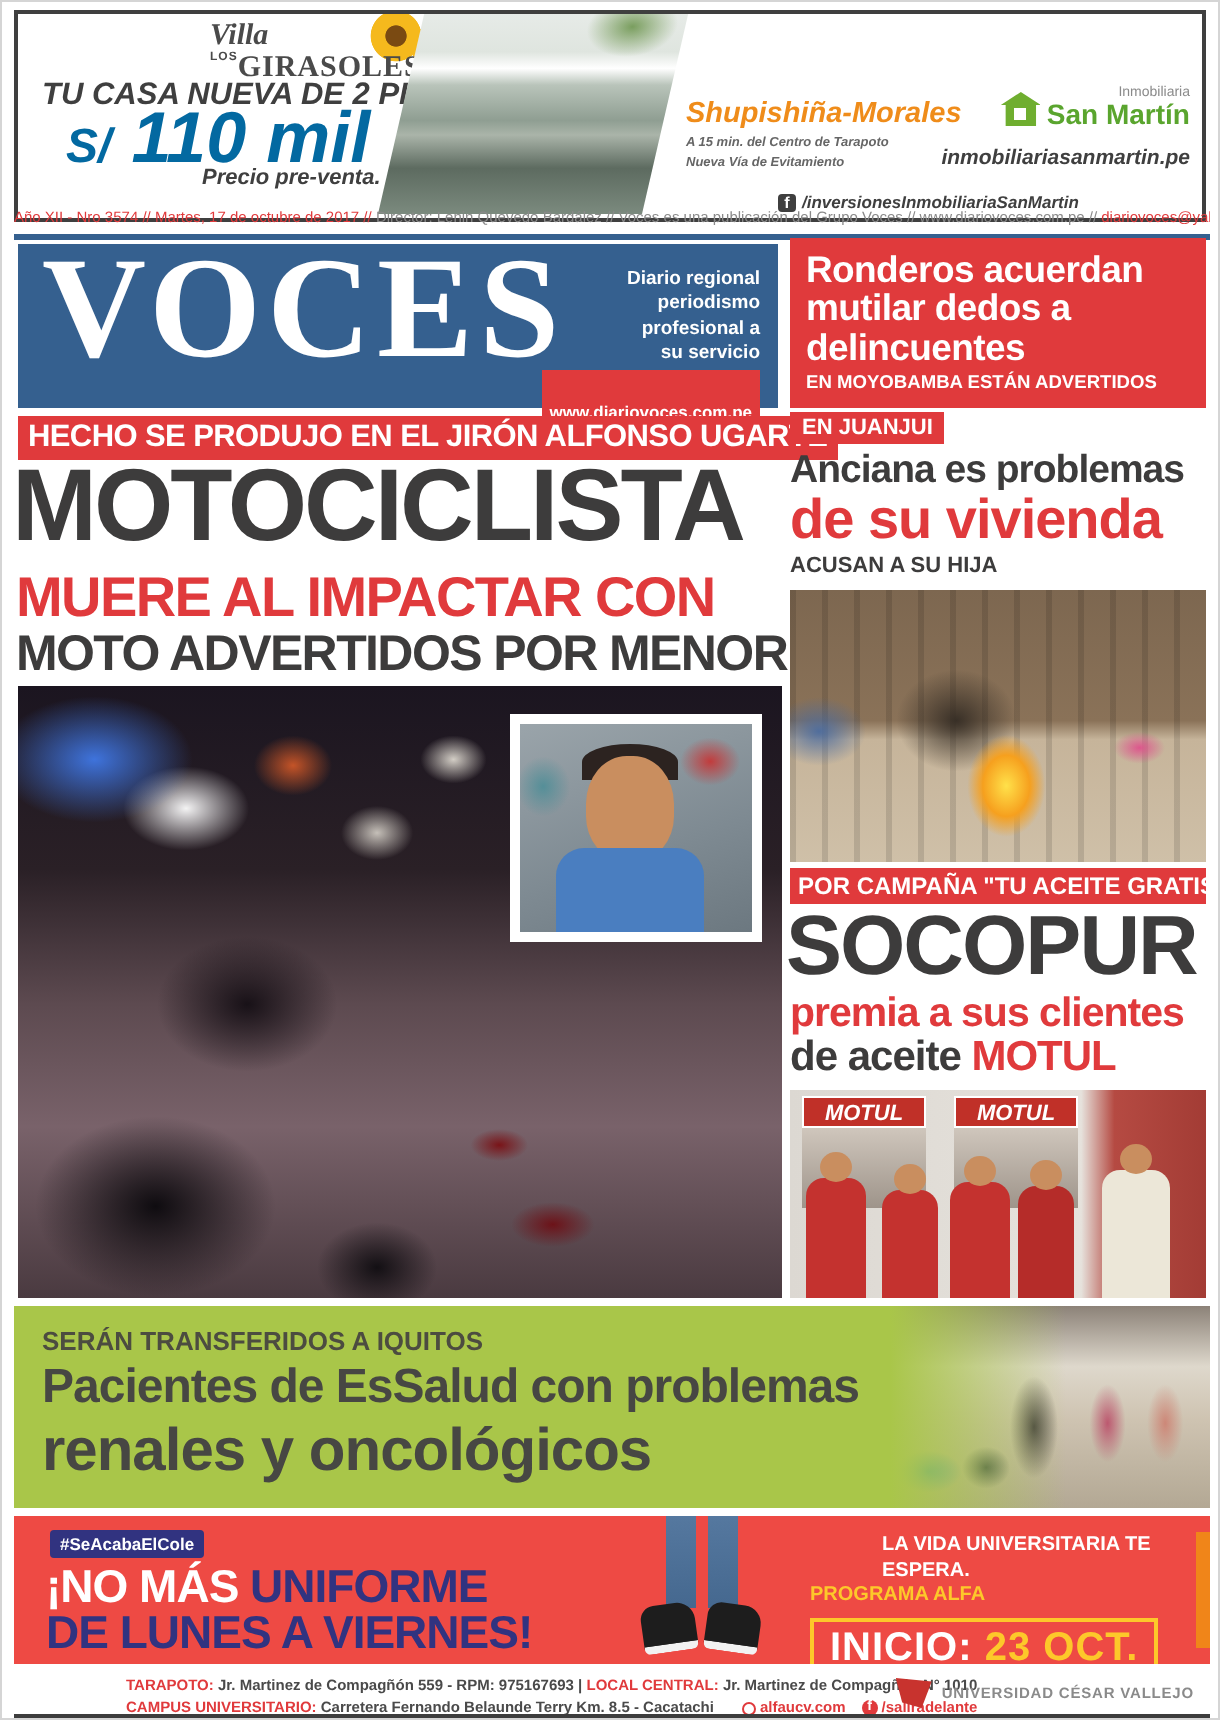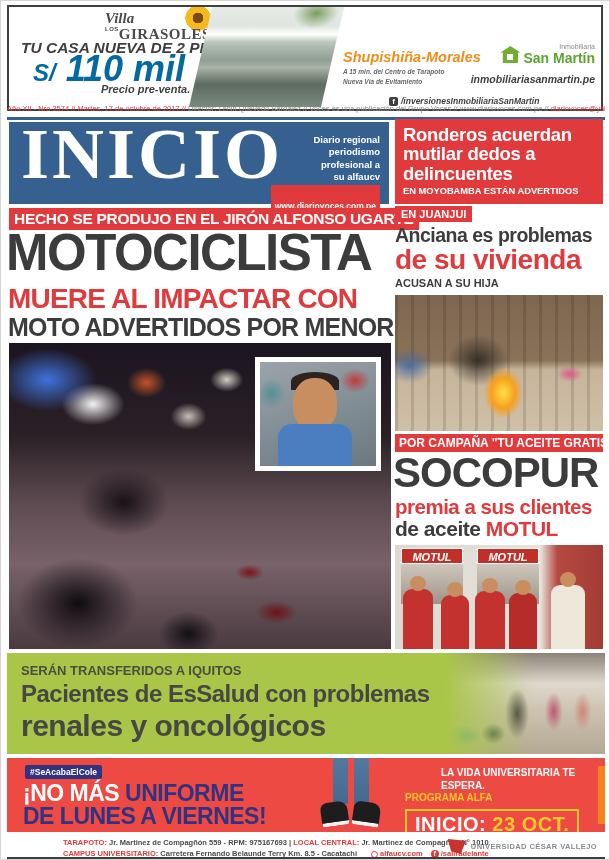--- a/index.html
+++ b/index.html
@@ -200,26 +200,26 @@
       <div class="ta-site">inmobiliariasanmartin.pe</div>
       <div class="ta-fb"><span class="fb-icon">f</span><span>/inversionesInmobiliariaSanMartin</span></div>
     </div>
   </div>
 
   <div class="dateline">
     <span class="dl-red">Año XII - Nro 3574 // Martes, 17 de octubre de 2017 // </span><span>Director: Lenin Quevedo Bardález // Voces es una publicación del Grupo Voces // www.diariovoces.com.pe // </span><span class="dl-red">diariovoces@yahoo.es // S/. 0.50</span>
   </div>
 
   <div class="masthead">
-    <div class="voces">INICIO</div>
+    <div class="voces">VOCES</div>
     <div class="mh-tagline">
       <span>Diario regional</span><br>
       <span>periodismo</span><br>
       <span>profesional a</span><br>
-      <span>su alfaucv</span>
+      <span>su servicio</span>
     </div>
     <div class="mh-url">www.diariovoces.com.pe</div>
   </div>
 
   <div class="ronderos">
     <div class="ronderos-title">Ronderos acuerdan mutilar dedos a delincuentes</div>
     <div class="ronderos-sub">EN MOYOBAMBA ESTÁN ADVERTIDOS</div>
   </div>
 
   <div class="kicker-main">HECHO SE PRODUJO EN EL JIRÓN ALFONSO UGARTE</div>

